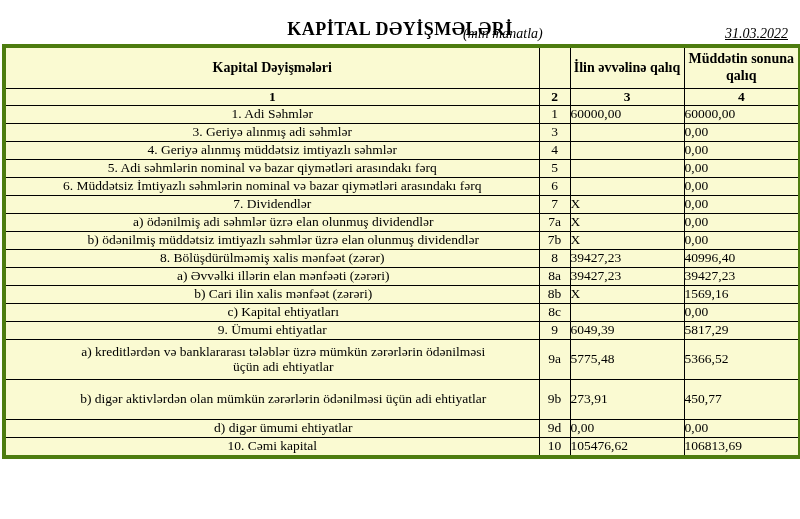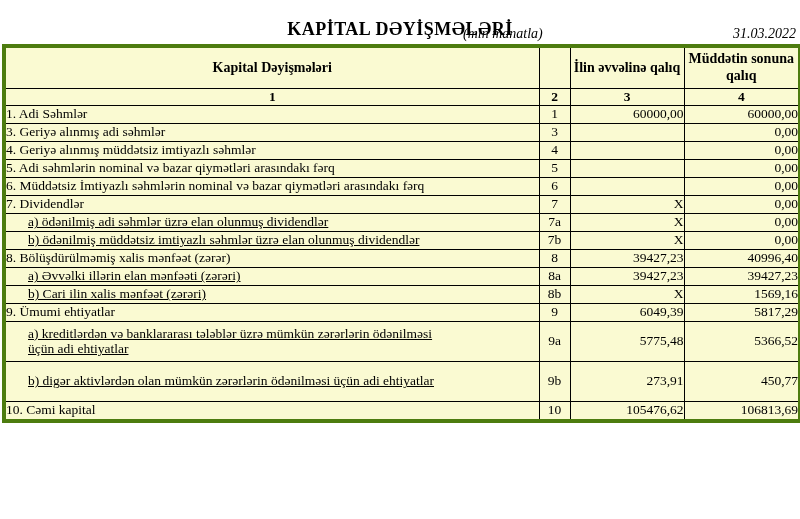--- a/index.html
+++ b/index.html
@@ -33,22 +33,23 @@
     font-size: 14px;
     font-style: italic;
   }
   .unit {
     position: absolute;
     left: 463px;
     top: 0;
   }
   .date {
     position: absolute;
-    right: 4px;
+    right: 12px;
     top: 0;
+    text-decoration: underline;
   }
   table.cap {
     position: absolute;
     top: 44px;
     left: 2px;
     width: 796px;
     border-collapse: collapse;
     table-layout: fixed;
     border: 4px solid #4d7c0f;
     font-size: 13.5px;
@@ -73,34 +74,33 @@
     text-align: center;
     border-bottom: 2px solid #000000;
   }
   tbody td {
     height: 17px;
   }
   tr.tall td {
     height: 39px;
   }
   td.label {
-    text-align: left;
+    text-align: center;
     padding-left: 5px;
     padding-right: 2px;
     white-space: pre-line;
   }
   td.label.indent {
     padding-left: 22px;
-    text-decoration: underline;
   }
   td.num {
     text-align: center;
   }
   td.val {
-    text-align: right;
+    text-align: left;
     padding-right: 4px;
     background: #ffffff;
   }
   td.val.shaded {
     background: var(--yellow, #FAFAD2);
   }
 </style>
 </head>
 <body>
 
@@ -195,39 +195,51 @@
           <td class="val">39427,23</td>
           <td class="val">39427,23</td>
         </tr>
         <tr>
           <td class="label indent">b) Cari ilin xalis mənfəət (zərəri)</td>
           <td class="num">8b</td>
           <td class="val shaded">X</td>
           <td class="val shaded">1569,16</td>
         </tr>
         <tr>
+          <td class="label indent">c) Kapital ehtiyatları</td>
+          <td class="num">8c</td>
+          <td class="val"></td>
+          <td class="val">0,00</td>
+        </tr>
+        <tr>
           <td class="label">9. Ümumi ehtiyatlar</td>
           <td class="num">9</td>
           <td class="val shaded">6049,39</td>
           <td class="val shaded">5817,29</td>
         </tr>
         <tr class="tall">
           <td class="label indent">a) kreditlərdən və banklararası tələblər üzrə mümkün zərərlərin ödənilməsi
 üçün adi ehtiyatlar</td>
           <td class="num">9a</td>
           <td class="val">5775,48</td>
           <td class="val">5366,52</td>
         </tr>
         <tr class="tall">
           <td class="label indent">b) digər aktivlərdən olan mümkün zərərlərin ödənilməsi üçün adi ehtiyatlar</td>
           <td class="num">9b</td>
           <td class="val">273,91</td>
           <td class="val">450,77</td>
         </tr>
         <tr>
+          <td class="label indent">d) digər ümumi ehtiyatlar</td>
+          <td class="num">9d</td>
+          <td class="val">0,00</td>
+          <td class="val">0,00</td>
+        </tr>
+        <tr>
           <td class="label">10. Cəmi kapital</td>
           <td class="num">10</td>
           <td class="val shaded">105476,62</td>
           <td class="val shaded">106813,69</td>
         </tr>
       </tbody>
   </table>
 
 </div>
 

